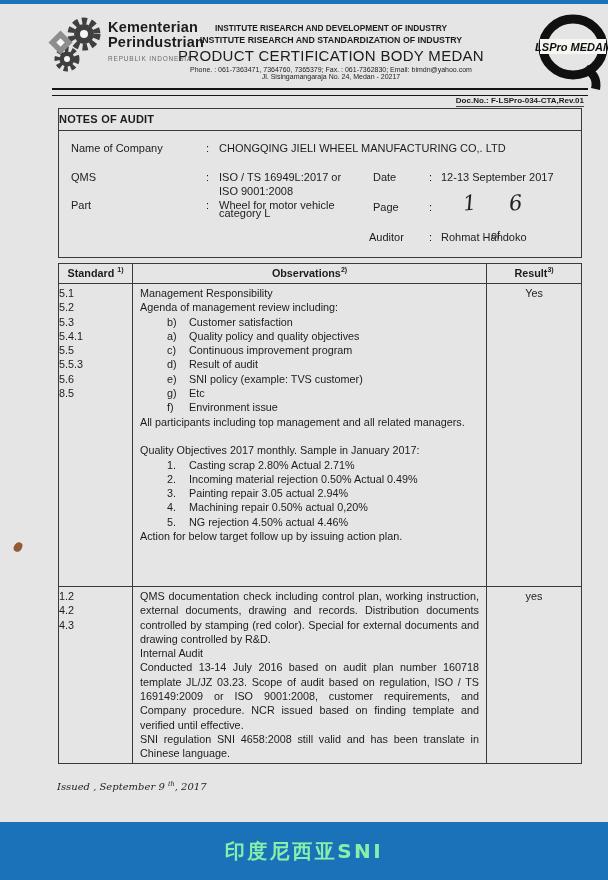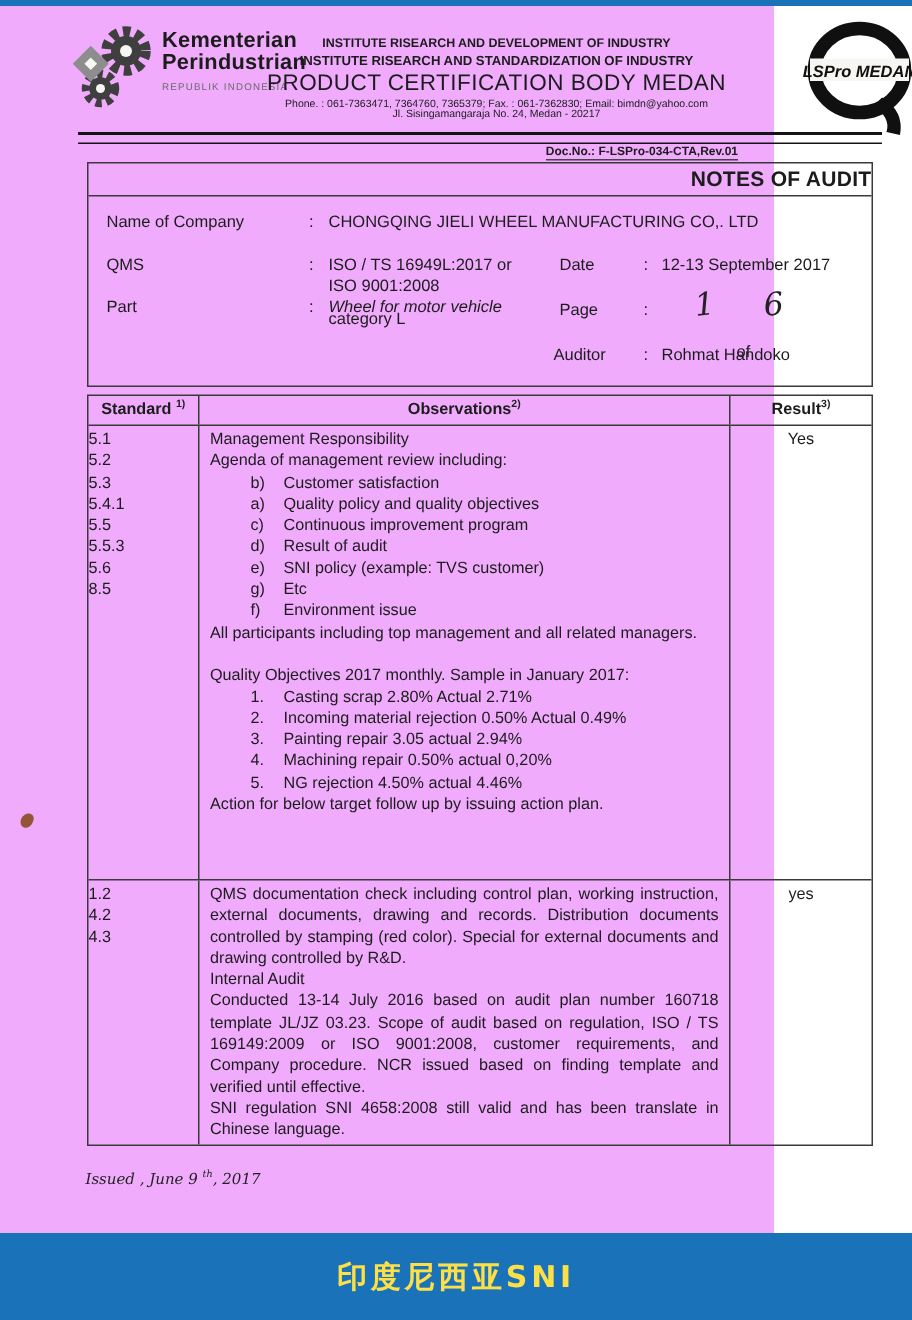--- a/index.html
+++ b/index.html
@@ -1,19 +1,19 @@
 <!DOCTYPE html>
 <html><head>
 <meta charset="utf-8">
 <style>
   html,body{margin:0;padding:0;}
   .page{position:relative;width:608px;height:880px;background:#ffffff;overflow:hidden;
         font-family:"Liberation Sans", sans-serif;color:#1c1c1c;}
   .top-strip{position:absolute;top:0;left:0;width:608px;height:4px;background:#1a72b9;}
-  .paper{position:absolute;top:4px;left:0;width:516px;height:818px;background:#f0abfc;}
+  .paper{position:absolute;top:4px;left:0;width:608px;height:818px;background:#e5e5e5;}
 
   
   .logo-left{position:absolute;left:46px;top:10px;width:58px;height:60px;}
   .ministry{position:absolute;left:108px;top:16px;line-height:15px;}
   .ministry .m-big{font-size:14.5px;font-weight:bold;letter-spacing:0.2px;}
   .ministry .m-small{font-size:6.5px;color:#6a6a6a;letter-spacing:0.8px;margin-top:1px;}
   .institute{position:absolute;left:168px;top:19px;width:326px;text-align:center;}
   .inst-1{font-size:8.3px;font-weight:bold;}
   .inst-2{font-size:8.8px;font-weight:bold;margin-top:2px;}
   .inst-3{font-size:15px;margin-top:2px;letter-spacing:0.3px;}
@@ -22,22 +22,22 @@
   .logo-right{position:absolute;left:531px;top:6px;width:86px;height:84px;}
 
   .rule{position:absolute;left:52px;top:84px;width:536px;height:5px;
         border-top:2.5px solid #141414;border-bottom:1px solid #141414;}
   .docno{position:absolute;right:24px;top:92px;font-size:8px;font-weight:bold;
          border-bottom:1px solid #444;padding-bottom:1px;}
 
   
   .notes-box{position:absolute;left:58px;top:104px;width:522px;height:148px;
              border:1.5px solid #3a3a3a;background:transparent;}
-  .notes-title{height:21px;border-bottom:1.5px solid #3a3a3a;text-align:right;
-               font-size:14px;font-weight:bold;line-height:21px;letter-spacing:0.2px;}
+  .notes-title{height:21px;border-bottom:1.5px solid #3a3a3a;text-align:left;
+               font-size:11px;font-weight:bold;line-height:21px;letter-spacing:0.2px;}
   .fld{position:absolute;font-size:11px;white-space:nowrap;}
   .hand{font-family:"DejaVu Serif", serif;font-style:italic;font-size:21px;
         display:inline-block;transform:rotate(-6deg);color:#222;}
 
   
   .tbl{position:absolute;left:58px;top:259px;width:522px;border:1.5px solid #3a3a3a;font-size:10.8px;}
   .trow{display:flex;align-items:stretch;}
   .th-row{height:19px;font-weight:bold;border-bottom:1.5px solid #3a3a3a;}
   .c-std{width:73px;border-right:1.5px solid #3a3a3a;text-align:left;flex-shrink:0;}
   .c-obs{flex:1;border-right:1.5px solid #3a3a3a;}
@@ -56,21 +56,21 @@
 
   .footer-issued{position:absolute;left:57px;top:777px;
                  font-family:"DejaVu Serif", serif;font-style:italic;font-size:10px;color:#222;}
   .footer-issued sup{font-size:6.5px;}
 
   .stain{position:absolute;left:14px;top:538px;width:8px;height:10px;background:#8a4a20;
          border-radius:60% 40% 55% 45%;transform:rotate(20deg);opacity:0.9;}
 
   .banner{position:absolute;left:0;top:822px;width:608px;height:58px;background:#1a72b9;
           display:flex;align-items:center;justify-content:center;}
-  .banner-text{color:#fde047;font-size:20px;font-weight:bold;letter-spacing:2.5px;
+  .banner-text{color:#86efac;font-size:20px;font-weight:bold;letter-spacing:2.5px;
                font-family:"DejaVu Sans", sans-serif;}
 </style>
 </head>
 <body>
 
 <div class="page">
   <div class="top-strip"></div>
 
   <div class="paper">
 
@@ -119,21 +119,21 @@
       <div class="fld" style="left:147px;top:33px;">:</div>
       <div class="fld" style="left:160px;top:33px;">CHONGQING JIELI WHEEL MANUFACTURING CO,. LTD</div>
 
       <div class="fld" style="left:12px;top:62px;">QMS</div>
       <div class="fld" style="left:147px;top:62px;">:</div>
       <div class="fld" style="left:160px;top:62px;">ISO / TS 16949L:2017 or</div>
       <div class="fld" style="left:160px;top:76px;">ISO  9001:2008</div>
 
       <div class="fld" style="left:12px;top:90px;">Part</div>
       <div class="fld" style="left:147px;top:90px;">:</div>
-      <div class="fld" style="left:160px;top:90px;font-style:italic;">Wheel for motor vehicle</div>
+      <div class="fld" style="left:160px;top:90px;">Wheel for motor vehicle</div>
       <div class="fld" style="left:160px;top:98px;">category L</div>
 
       <div class="fld" style="left:314px;top:62px;">Date</div>
       <div class="fld" style="left:370px;top:62px;">:</div>
       <div class="fld" style="left:382px;top:62px;">12-13 September 2017</div>
 
       <div class="fld" style="left:314px;top:92px;">Page</div>
       <div class="fld" style="left:370px;top:92px;">:</div>
       <div class="fld hand" style="left:404px;top:82px;">1</div>
       <div class="fld" style="left:432px;top:92px;margin-top:28px;">of</div>
@@ -199,21 +199,21 @@
           <div class="jpara">QMS documentation check including control plan, working instruction, external documents, drawing and records. Distribution documents controlled by stamping (red color). Special for external documents and drawing controlled by R&amp;D.</div>
           <div>Internal Audit</div>
           <div class="jpara">Conducted 13-14 July 2016 based on audit plan number 160718 template JL/JZ 03.23. Scope of audit based on regulation, ISO / TS 169149:2009 or ISO 9001:2008, customer requirements, and Company procedure. NCR issued based on finding template and verified until effective.</div>
           <div class="jpara">SNI regulation SNI 4658:2008 still valid and has been translate in Chinese language.</div>
         </div>
         <div class="c-res res-cell">yes</div>
       </div>
     </div>
 
     <div class="footer-issued">
-      <span>Issued , June 9 </span><sup>th</sup><span>, 2017</span>
+      <span>Issued , September 9 </span><sup>th</sup><span>, 2017</span>
     </div>
 
     <div class="stain"></div>
   </div>
 
   <div class="banner">
     <span class="banner-text">印度尼西亚SNI</span>
   </div>
 </div>
 

